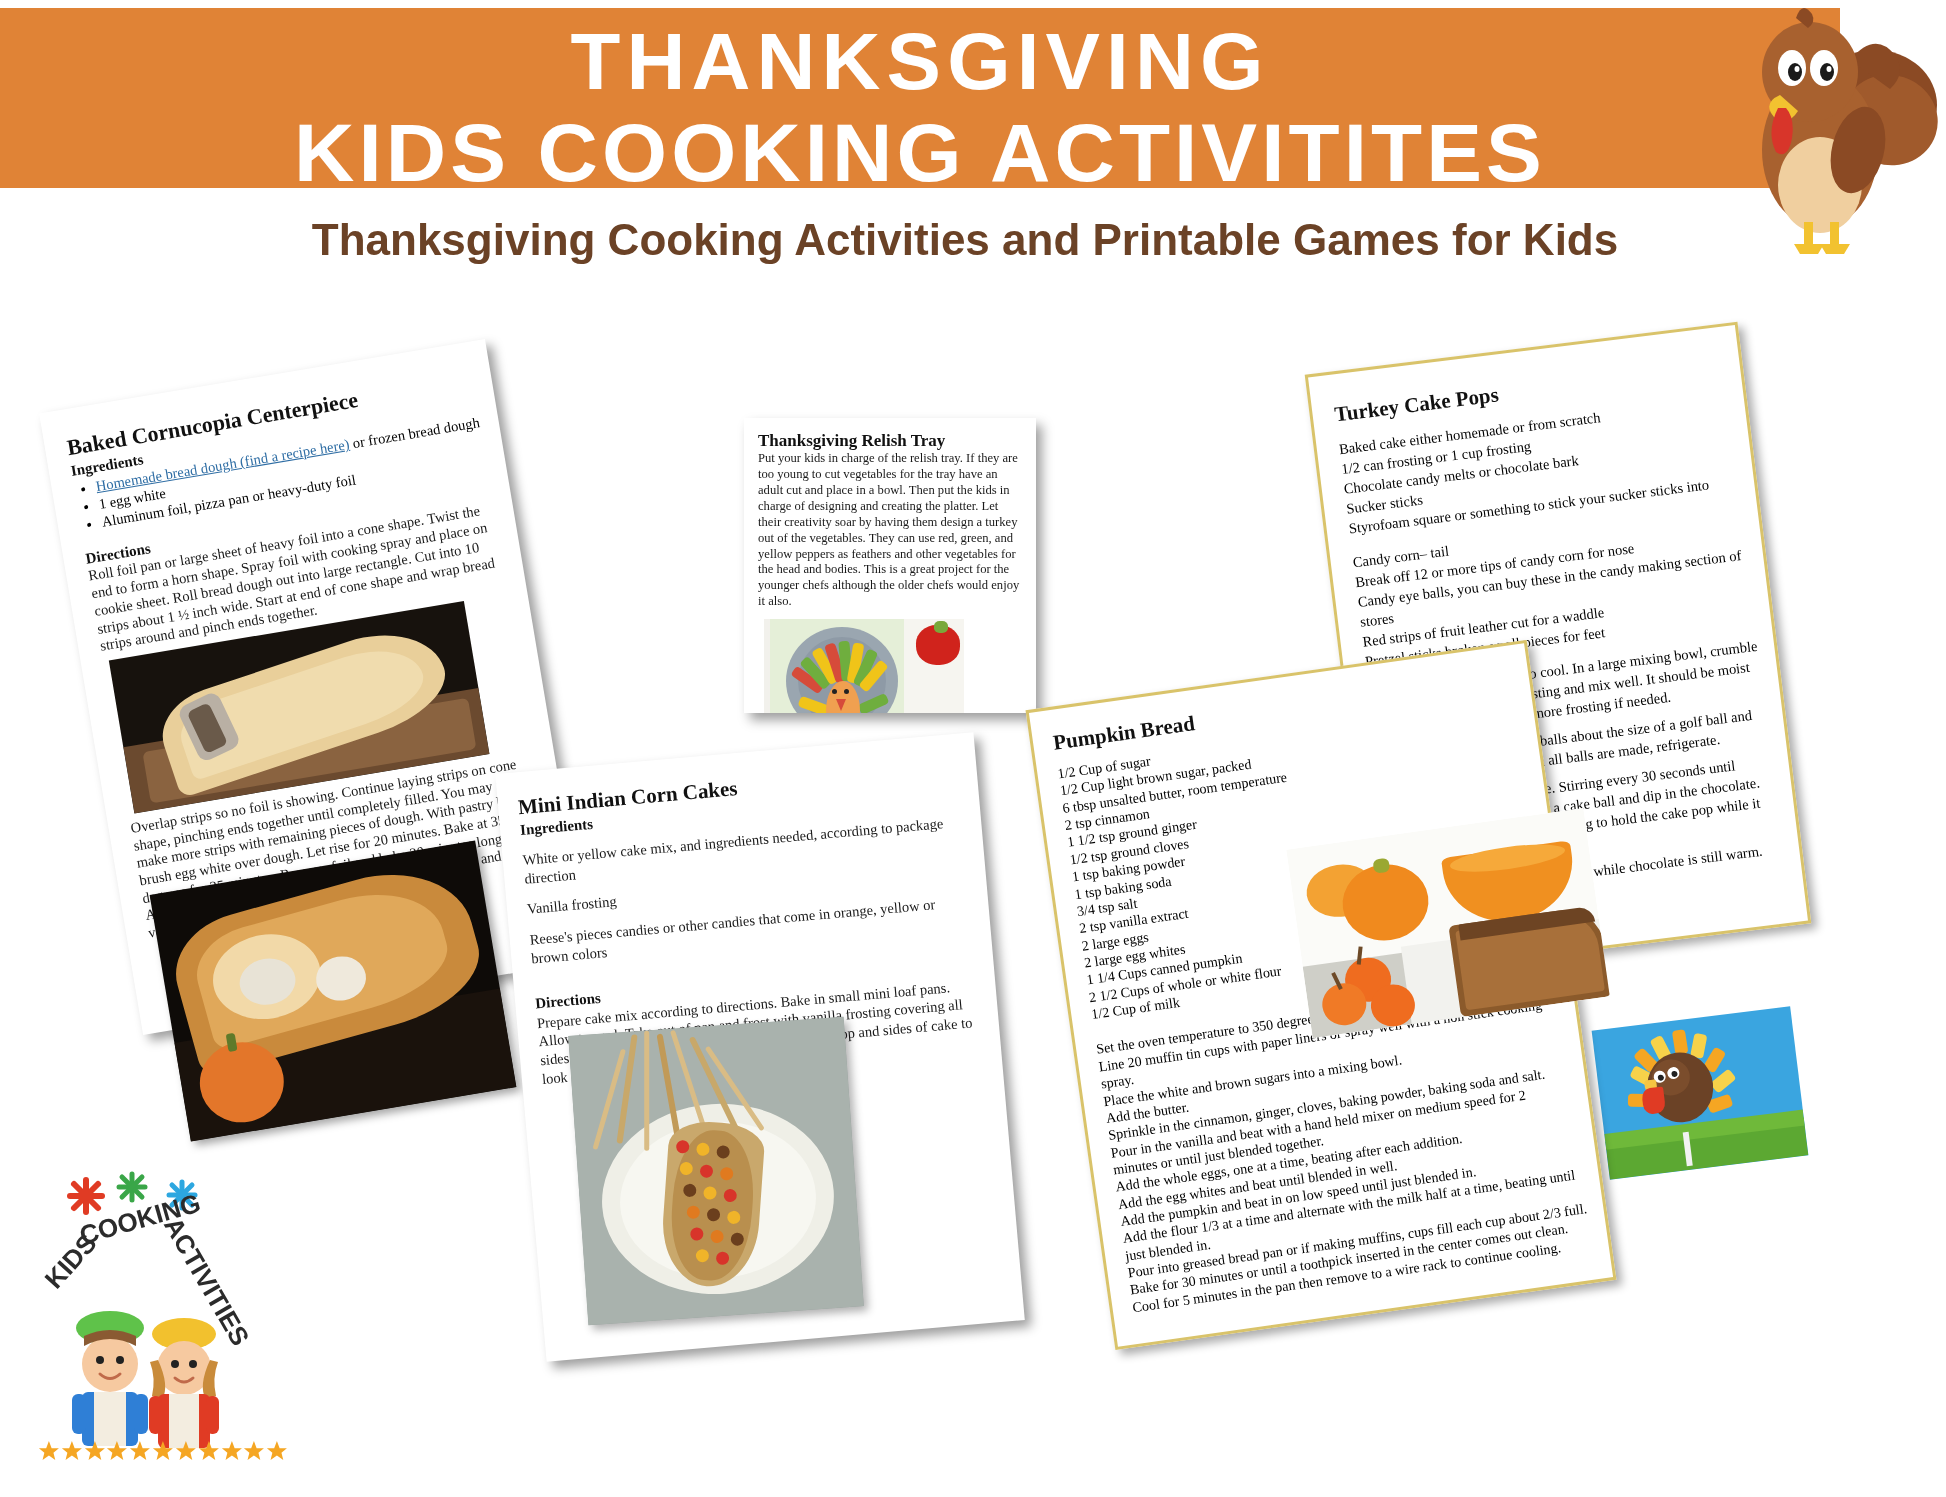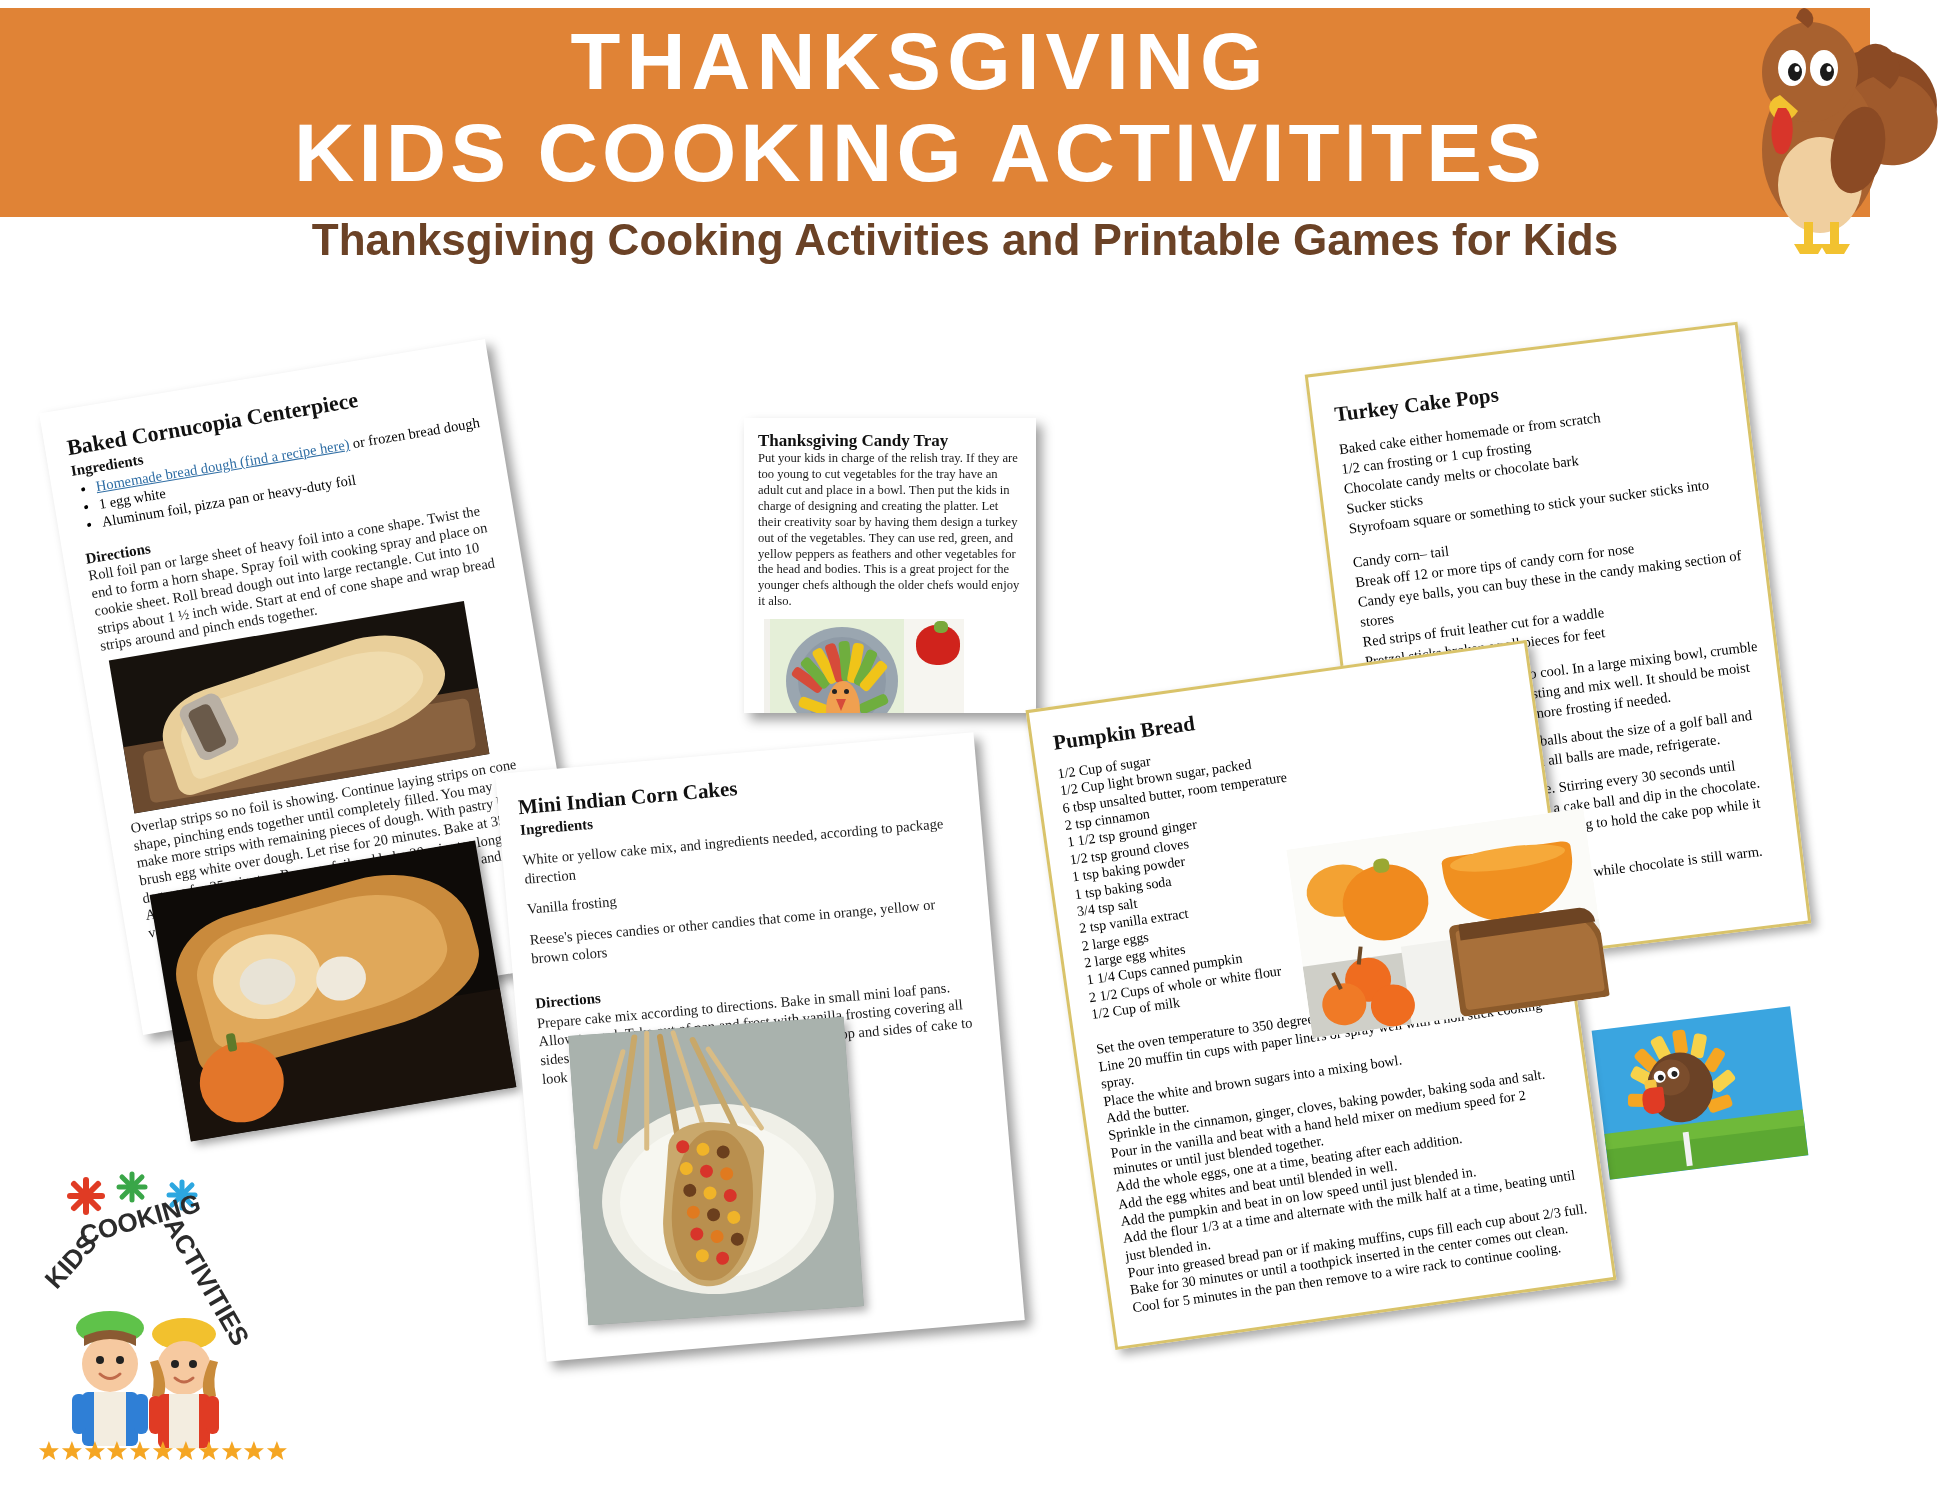--- a/index.html
+++ b/index.html
@@ -4,23 +4,22 @@
 <style>
   html,body{margin:0;padding:0;}
   body{
     width:1946px;height:1497px;position:relative;overflow:hidden;
     background:#ffffff;
     font-family:"Liberation Serif", serif;
   }
 
   
   #header-banner{
-    position:absolute;left:0;top:8px;width:1840px;height:209px;
+    position:absolute;left:0;top:8px;width:1840px;height:180px;
     background:#e08336;
-    padding-left:30px;
   }
   #header-title-1,#header-title-2{
     position:absolute;left:0;width:1840px;text-align:center;
     color:#ffffff;font-family:"Liberation Sans", sans-serif;
     font-weight:bold;letter-spacing:6px;
     line-height:1;white-space:nowrap;
     transform:scaleX(1.02);
   }
   #header-title-1{top:14px;font-size:80px;}
   #header-title-2{top:104px;font-size:82px;letter-spacing:4px;}
@@ -178,21 +177,21 @@
   <div style="left:34px;top:40px;width:250px;height:112px;background:#e0a85a;border-radius:58px 90px 90px 14px / 42px 56px 42px 14px;transform:rotate(-6deg);"></div>
   <div style="left:48px;top:58px;width:108px;height:84px;background:#f2d9a8;border-radius:50%;"></div>
   <div style="left:74px;top:82px;width:56px;height:46px;background:#e8e3d6;border-radius:50%;"></div>
   <div style="left:150px;top:92px;width:50px;height:44px;background:#efe9dc;border-radius:50%;"></div>
   <div style="left:18px;top:160px;width:84px;height:80px;background:#e3762a;border-radius:50%;"></div>
   <div style="left:52px;top:150px;width:9px;height:18px;background:#5f7a2a;border-radius:3px;"></div>
 </div>
 
 <div class="card" id="card-relish">
   <div class="pad">
-    <div class="c-title">Thanksgiving Candy Tray</div>
+    <div class="c-title">Thanksgiving Relish Tray</div>
     <div class="c-text">Put your kids in charge of the relish tray. If they are too young to cut vegetables for the tray have an adult cut and place in a bowl. Then put the kids in charge of designing and creating the platter. Let their creativity soar by having them design a turkey out of the vegetables. They can use red, green, and yellow peppers as feathers and other vegetables for the head and bodies. This is a great project for the younger chefs although the older chefs would enjoy it also.</div>
 
     <div class="photo" style="margin:9px 0 0 6px;width:200px;height:118px;background:#f2f1ec;">
       <div style="left:6px;top:0px;width:146px;height:118px;background:#e5efd8;"></div>
       <div style="left:140px;top:0px;width:60px;height:118px;background:#f6f5f0;"></div>
       <div style="left:22px;top:8px;width:112px;height:108px;background:#9aa6b0;border-radius:50%;"></div>
       <div style="left:34px;top:18px;width:88px;height:88px;background:#8e9aa6;border-radius:50%;"></div>
 
       <div style="left:38px;top:44px;width:11px;height:34px;background:#d64b3a;border-radius:4px;transform:rotate(-55deg);"></div>
       <div style="left:46px;top:36px;width:11px;height:36px;background:#6fae3e;border-radius:4px;transform:rotate(-42deg);"></div>

